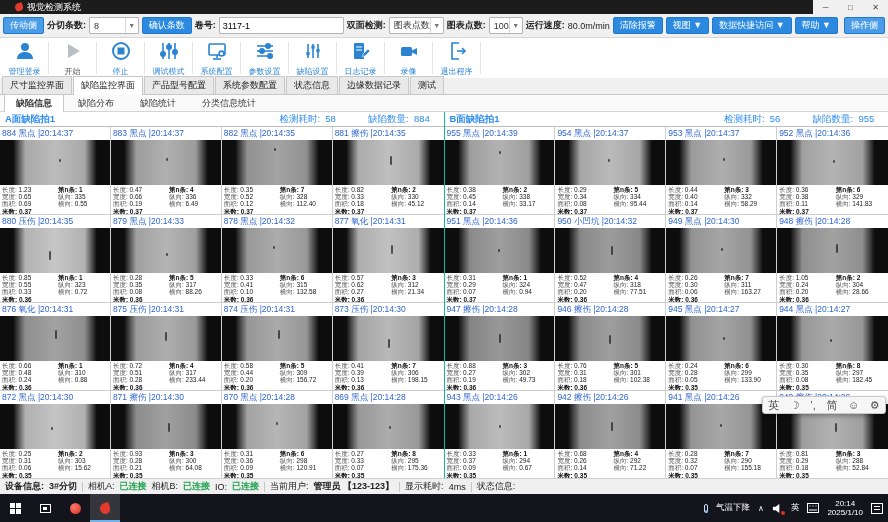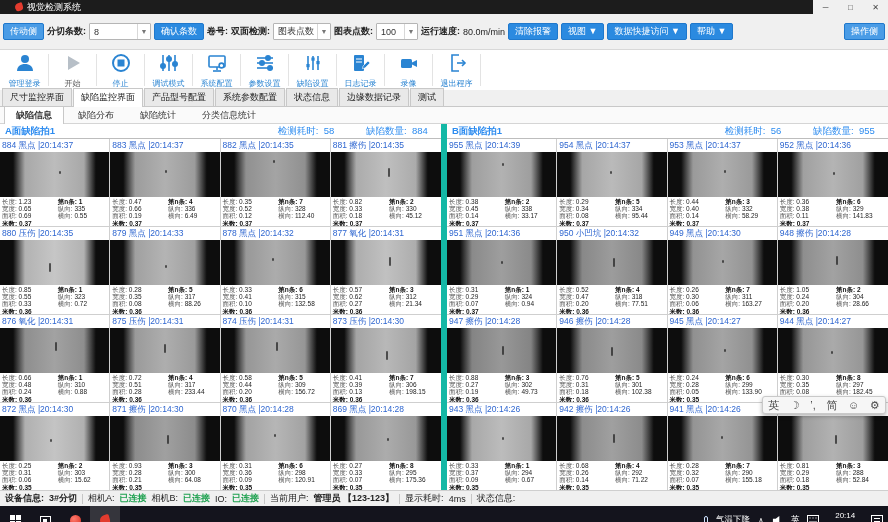--- a/index.html
+++ b/index.html
@@ -4,21 +4,21 @@
 <style>
 *{box-sizing:border-box;margin:0;padding:0}
 html,body{width:888px;height:522px;overflow:hidden}
 body{font-family:"Liberation Sans","DejaVu Sans",sans-serif;position:relative;background:#fff}
 
 .titlebar{height:14px;background:#1c1c1c;display:flex;align-items:center;color:#fff;font-size:9px;padding-left:15px;position:relative}
 .logo{width:8px;height:8px;background:#e23b2e;border-radius:60% 20% 55% 55%;margin-right:4px;transform:rotate(-18deg)}
 .win-controls{position:absolute;right:0;top:0;height:14px;background:#f0f0f0;display:flex}
 .win-btn{width:25px;text-align:center;font-size:8px;color:#444;line-height:15px;cursor:default}
 
-.toolbar1{height:36px;background:#f0f0f0;border-bottom:1px solid #d8d8d8;display:flex;align-items:center;padding:0 3px;gap:3px;font-size:9px;color:#222;white-space:nowrap}
+.toolbar1{height:24px;background:#f0f0f0;border-bottom:1px solid #d8d8d8;display:flex;align-items:center;padding:0 3px;gap:3px;font-size:9px;color:#222;white-space:nowrap}
 .tb-label{font-weight:bold}
 .btn-blue{background:#2b8ae0;color:#fff;border:1px solid #1f78cc;border-radius:2px;font-size:9px;padding:2px 6px;font-family:inherit;line-height:11px}
 .btn-side{background:#4a9ce6}
 .dd{background:#fff;border:1px solid #b5b5b5;height:17px;display:flex;align-items:center;font-size:9px;padding-left:4px;color:#333;border-radius:1px}
 .dd .caret{margin-left:auto;width:13px;height:100%;border-left:1px solid #d8d8d8;color:#777;text-align:center;font-size:7px;line-height:15px}
 .tb-input{height:17px;border:1px solid #b5b5b5;font-size:9px;padding:0 3px;width:138px;font-family:inherit;border-radius:1px}
 .spacer{flex:1}
 
 .toolbar2{height:40px;background:#fff;display:flex;align-items:flex-start;padding-left:2px}
 .action{width:45px;display:flex;flex-direction:column;align-items:center;padding-top:3px;cursor:default}
@@ -28,21 +28,21 @@
 .divider{width:1px;height:32px;background:#e3e3e3;margin:4px 1px 0}
 
 .tabs1{height:17px;background:#f0f0f0;display:flex;align-items:flex-end;padding-left:2px;border-bottom:1px solid #c8c8c8;font-size:9px}
 .tabs1 .tab{padding:2px 7px;border:1px solid #c8c8c8;border-bottom:none;background:#e9e9e9;margin-right:1px;color:#222}
 .tabs1 .tab.active{background:#fff;margin-bottom:-1px;padding-bottom:3px}
 .tabs2{height:17px;background:#fafafa;display:flex;align-items:center;padding-left:4px;border-bottom:1px solid #d5d5d5;font-size:9px;gap:2px}
 .tabs2 .tab{padding:2px 11px;color:#333;border:1px solid transparent}
 .tabs2 .tab.active{background:#fff;border:1px solid #c8c8c8;font-weight:bold}
 
 .main{height:366px;display:flex;background:#e4e4e4}
-.panel{flex:1;background:#fff;border-right:6px solid #14b8a6;overflow:hidden}
+.panel{flex:1;background:#fff;border-right:1px solid #14b8a6;overflow:hidden}
 .panel:last-child{border-right:none}
 .panel-head{height:14px;position:relative;font-size:9.5px;color:#2d8cf0;padding:1px 0 0 5px}
 .p-title{font-weight:bold}
 .p-mid{position:absolute;left:63%;top:1px}
 .p-right{position:absolute;left:83%;top:1px}
 .grid{display:grid;grid-template-columns:repeat(4,1fr);grid-template-rows:repeat(4,88px);border-top:1px solid #bdbdbd}
 .cell{border-right:1px solid #cfcfcf;border-bottom:1px solid #cfcfcf;height:88px;overflow:hidden;background:#fff}
 .cell:nth-child(4n){border-right:none}
 .cell-header{height:13px;line-height:13px;font-size:8.5px;color:#2e66d0;padding-left:2px;white-space:nowrap;overflow:hidden}
 .cell-img{height:45px;position:relative;overflow:hidden}
@@ -95,20 +95,21 @@
 
 <div class="toolbar1">
   <button class="btn-blue btn-side">传动侧</button>
   <span class="tb-label">分切条数:</span>
   <div class="dd" style="width:62px">
     <span>8</span>
       <span class="caret">▼</span>
   </div>
   <button class="btn-blue">确认条数</button>
   <span class="tb-label">卷号:</span>
+  <input class="tb-input" value="3117-1" style="">
   <span class="tb-label">双面检测:</span>
   <div class="dd" style="width:58px">
     <span>图表点数</span>
       <span class="caret">▼</span>
   </div>
   <span class="tb-label">图表点数:</span>
   <div class="dd" style="width:42px">
     <span>100</span>
       <span class="caret">▼</span>
   </div>

